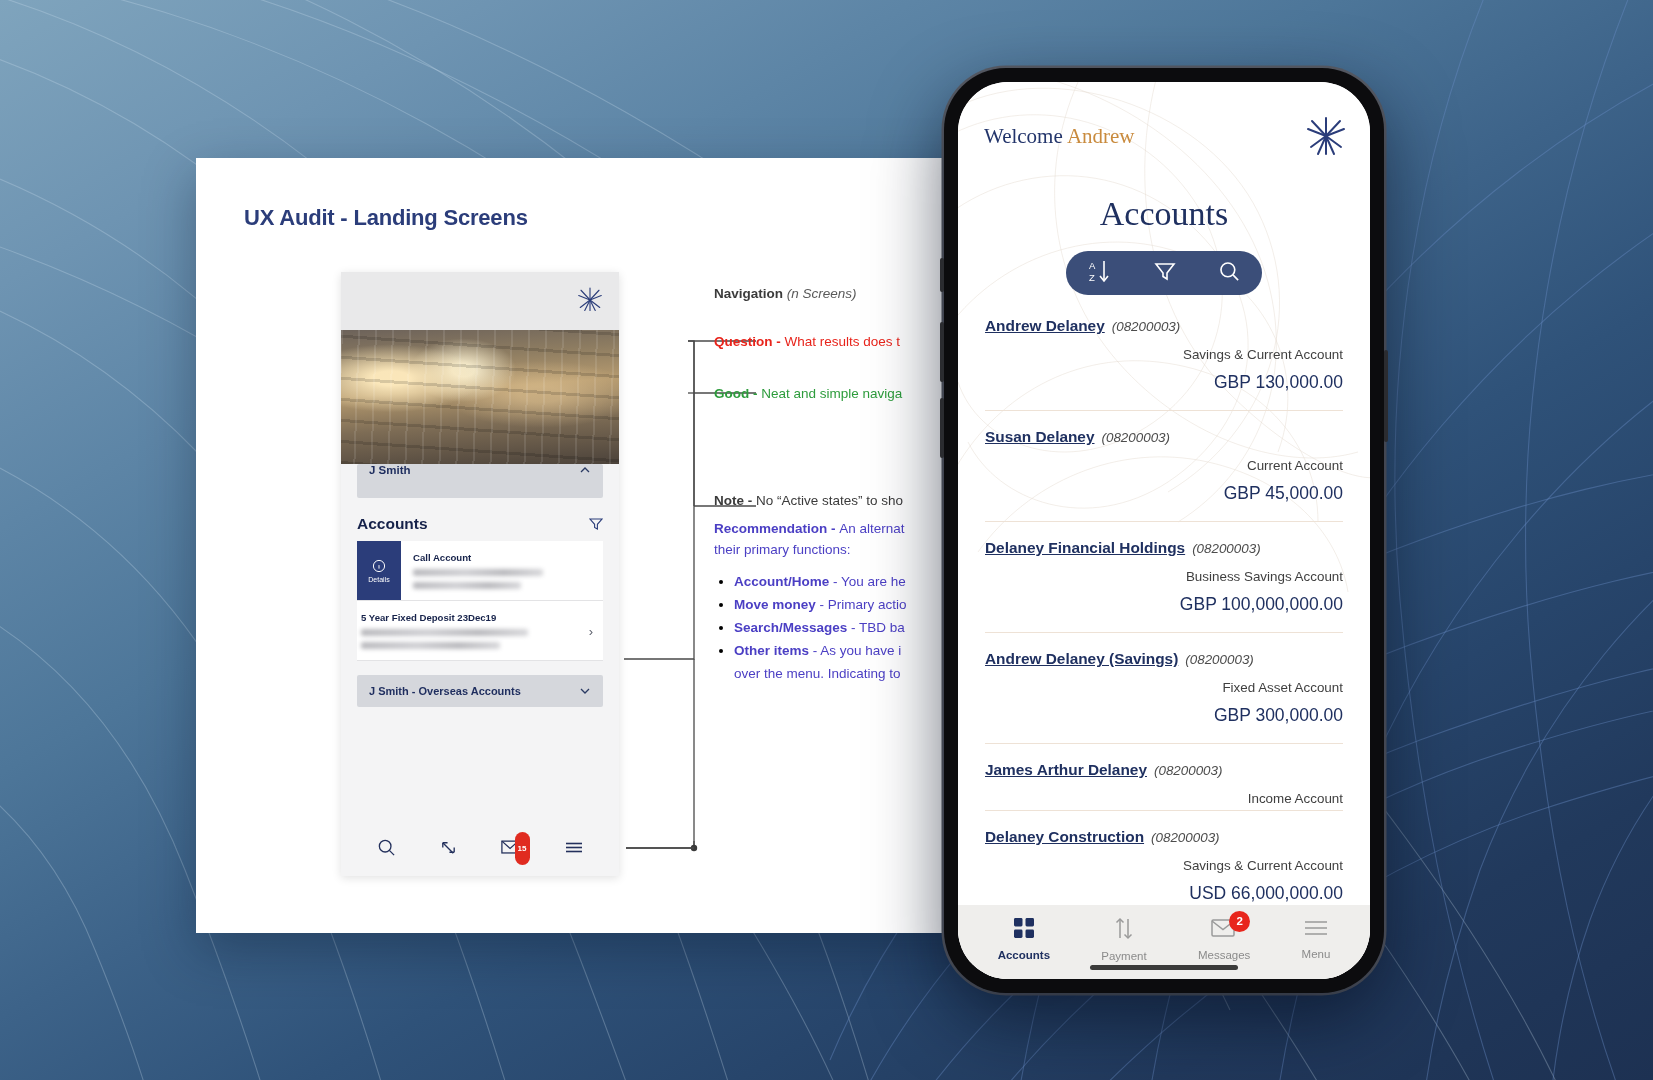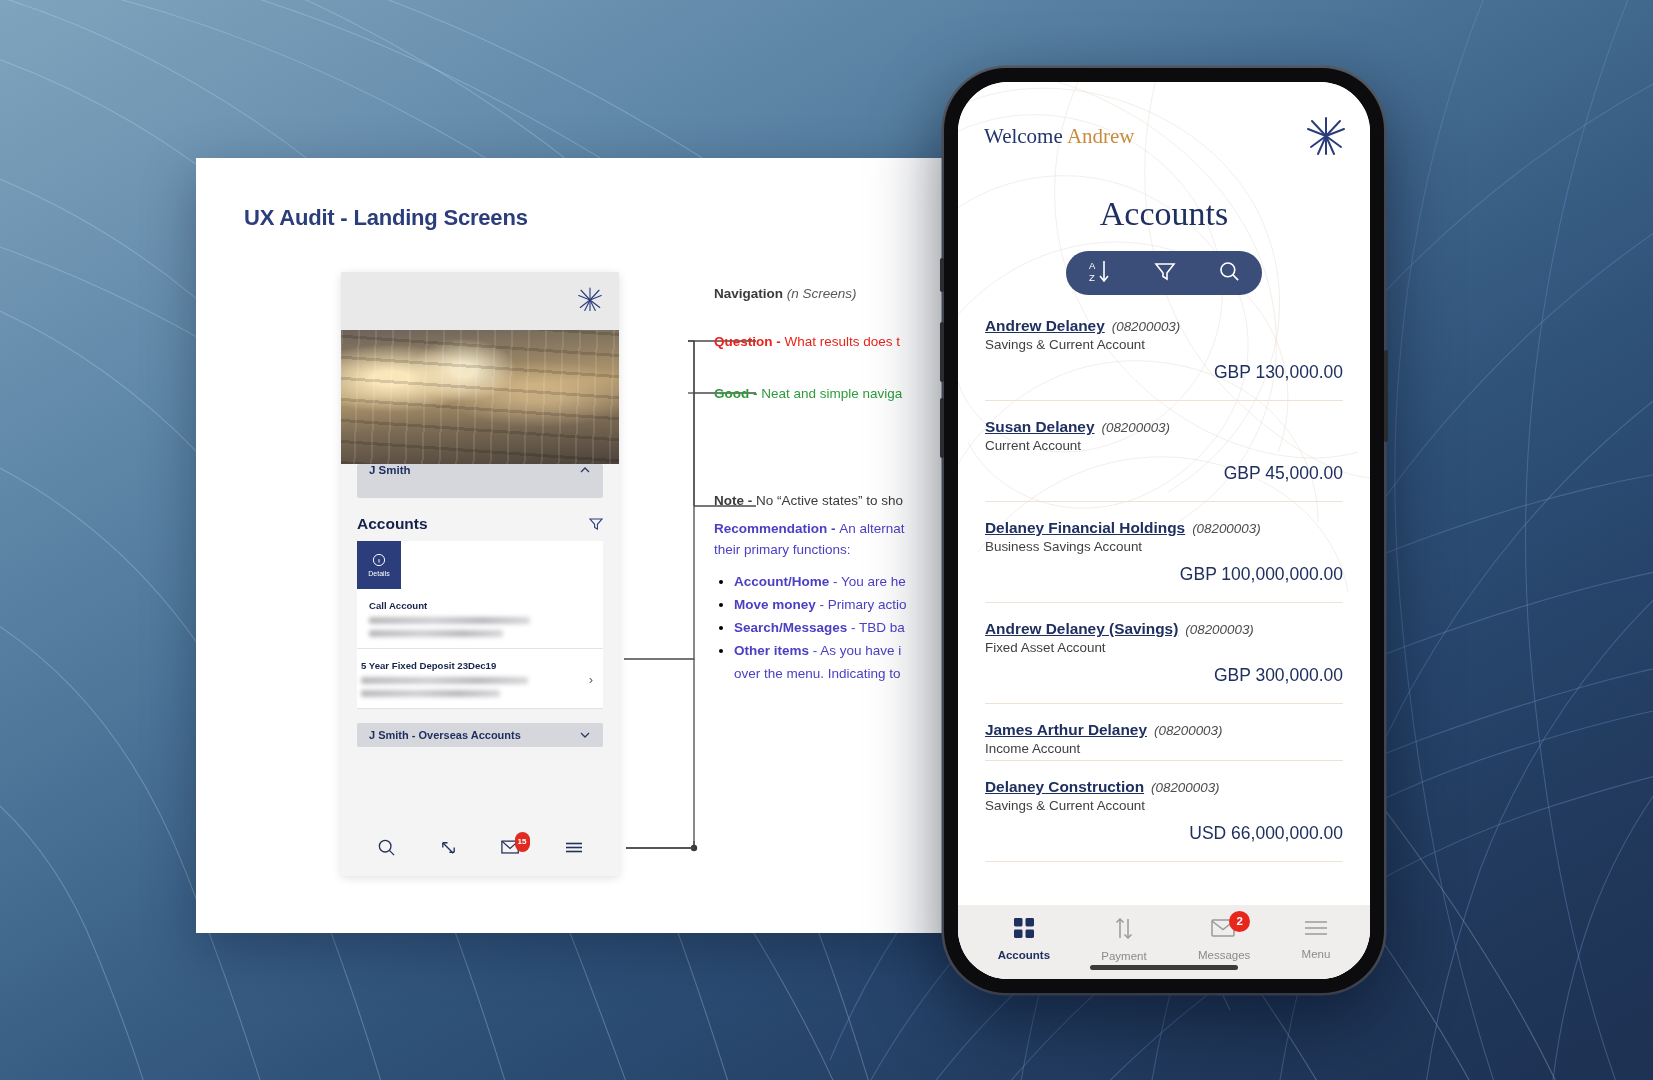--- a/index.html
+++ b/index.html
@@ -62,48 +62,48 @@
   .mock-select {
     background:#d5d7dc; height:34px; border-radius:2px;
     display:flex; justify-content:space-between;
     padding: 0 12px; font-size: 11.5px; font-weight:bold; color:#1e2d5e;
   }
   .mock-acct-head {
     display:flex; align-items:center; justify-content:space-between;
     padding: 17px 0 8px 0;
   }
   .mock-acct-head .t { font-size:15.5px; font-weight:bold; color:#16224a; }
-  .mock-row { display:flex; border-bottom:1px solid #e3e3e5; background:#fff;flex-direction:column; }
+  .mock-row { display:flex; border-bottom:1px solid #e3e3e5; background:#fff; }
   .mock-details {
     width: 44px; background:#2b3d7a; color:#fff;
     display:flex; flex-direction:column; align-items:center; justify-content:center;
     gap:3px; font-size:7px; padding: 12px 0;
   }
   .mock-rowbody { flex:1; padding: 11px 10px 11px 12px; position:relative; }
   .mock-rowbody .nm { font-size:9.6px; font-weight:bold; color:#16224a; }
   .blurline { height:7px; margin-top:6px; border-radius:2px;
     background: linear-gradient(90deg,#b9b9bd,#cfcfd3 40%,#b9b9bd 70%,#d7d7da);
     filter: blur(2.2px); }
   .blurline.w1 { width: 72%; }
   .blurline.w2 { width: 60%; }
   .mock-chev { position:absolute; right:10px; top:50%; transform:translateY(-50%);
     color:#5b5f6b; font-size:13px; }
   .mock-select2 {
-    background:#d5d7dc; height:24px; border-radius:2px; margin-top:14px;
+    background:#d5d7dc; height:32px; border-radius:2px; margin-top:14px;
     display:flex; align-items:center; justify-content:space-between;
     padding: 0 12px; font-size:11px; font-weight:bold; color:#1e2d5e;
   }
   .mock-tabbar {
     position:absolute; left:0; right:0; bottom:0; height:54px;
     background:#f4f4f5; display:flex; align-items:center; justify-content:space-around;
     padding: 0 14px;
   }
   .mock-tabbar .ic { position:relative; color:#23305c; }
   .badge-sm {
-    position:absolute; top:-6px; right:-9px; min-width:15px; height:20px;
+    position:absolute; top:-6px; right:-9px; min-width:15px; height:33px;
     background:#e02b20; color:#fff; border-radius:9px; font-size:8px;
     display:flex; align-items:center; justify-content:center; padding:0 3px;
     font-weight:bold;
   }
 
   
   .ann { position:absolute; font-size:13.5px; line-height:1.55; }
   .ann .hd { font-weight:bold; }
   .red { color:#e8241b; } .green { color:#2d9c3c; }
   .grey { color:#3b3b3b; } .purple { color:#4b3fc4; }
@@ -140,21 +140,21 @@
     background:#3b4e79; border-radius:22px;
     display:flex; align-items:center; justify-content:space-around;
     color:#fff;
   }
   .ph-list { position:relative; flex:1; overflow:hidden; padding: 22px 27px 0 27px; }
   .acct { padding: 0 0 4px 0; border-bottom:1px solid #eee2d6; margin-bottom:17px; }
   .acct:first-child { }
   .acct .ln1 { display:flex; align-items:baseline; gap:7px; flex-wrap:wrap; }
   .acct .nm { font-size:15.4px; font-weight:bold; color:#1f3060;text-decoration:underline; }
   .acct .no { font-size:13.4px; font-style:italic; color:#4c4c4c; }
-  .acct .ty { font-size:13.4px; color:#3f3f3f; margin-top:2px; }
+  .acct .ty { font-size:13.4px; color:#3f3f3f; margin-top:12px;text-align:right; }
   .acct .bal { font-size:17.5px; color:#1f3060; text-align:right; margin: 10px 0 13px 0; }
   .ph-tabbar {
     height:74px; background:#efeeec; display:flex; align-items:center;
     justify-content:space-around; padding: 0 14px 6px 14px;
   }
   .ph-tab { display:flex; flex-direction:column; align-items:center; gap:6px; position:relative; }
   .ph-tab .lb { font-size:11.5px; color:#8b8b8b; }
   .ph-tab.active .lb { color:#1f3060; font-weight:bold; }
   .badge-rd {
     position:absolute; top:-7px; right:-13px; min-width:21px; height:21px;

